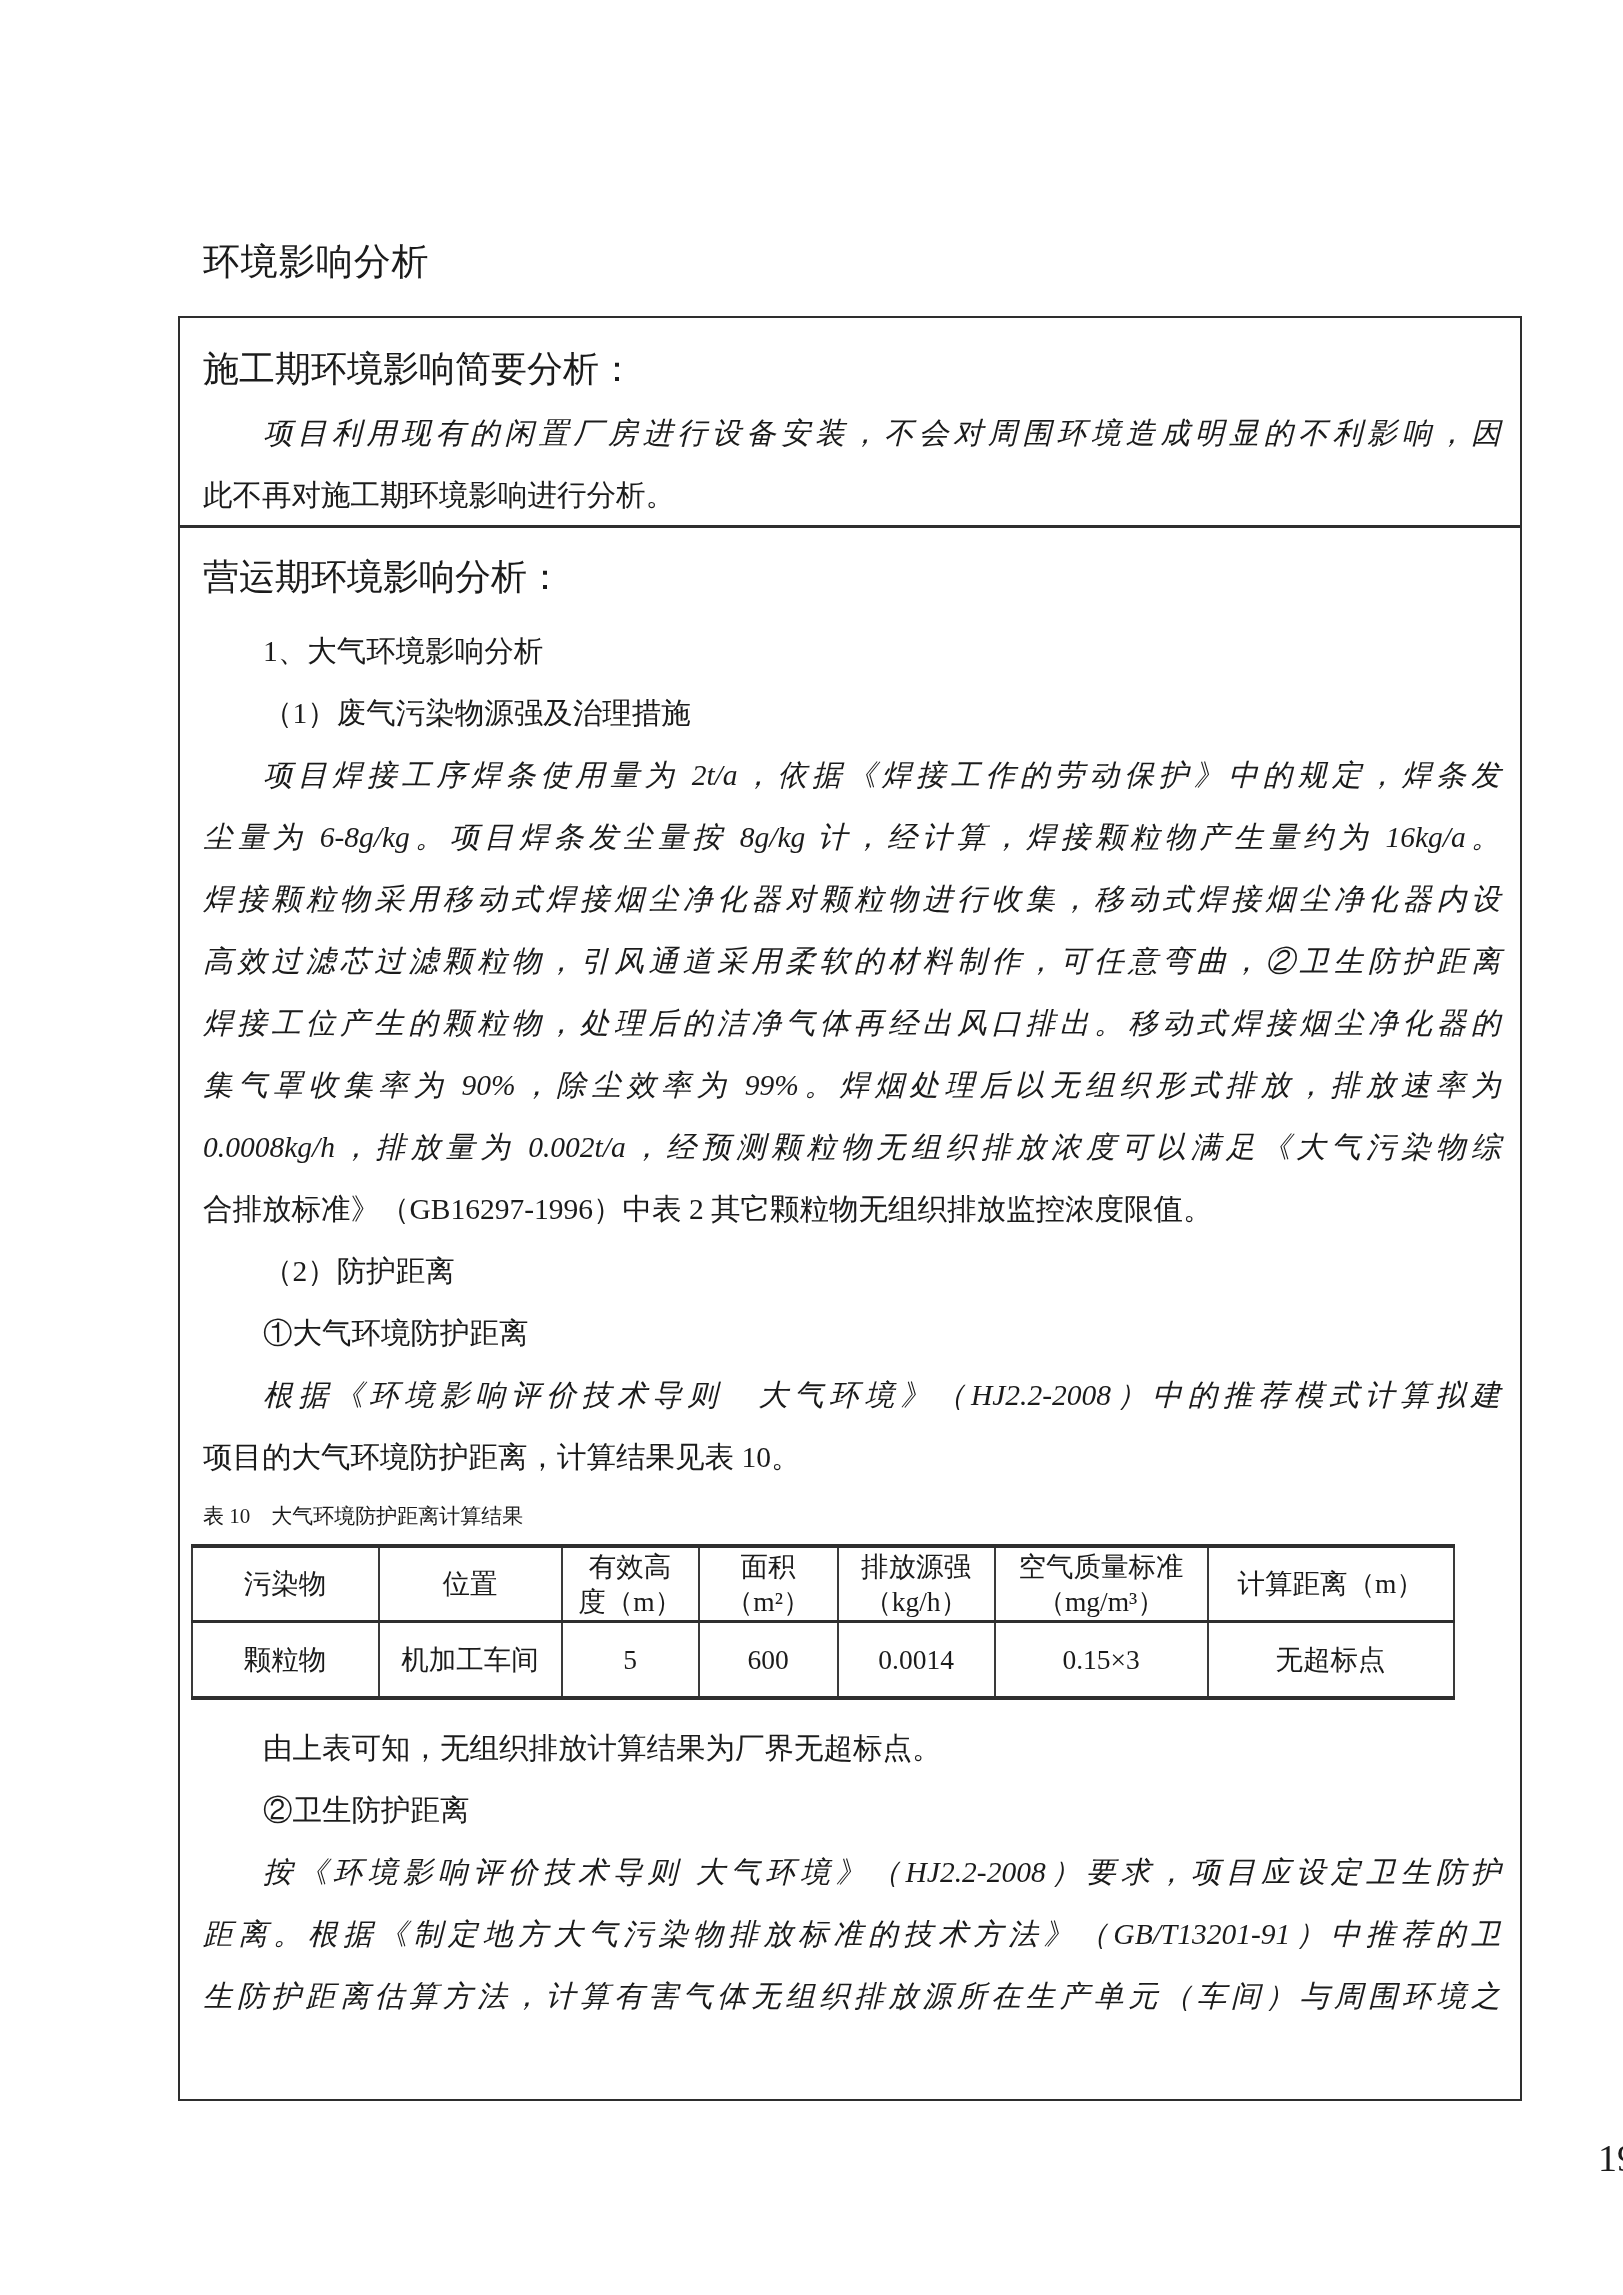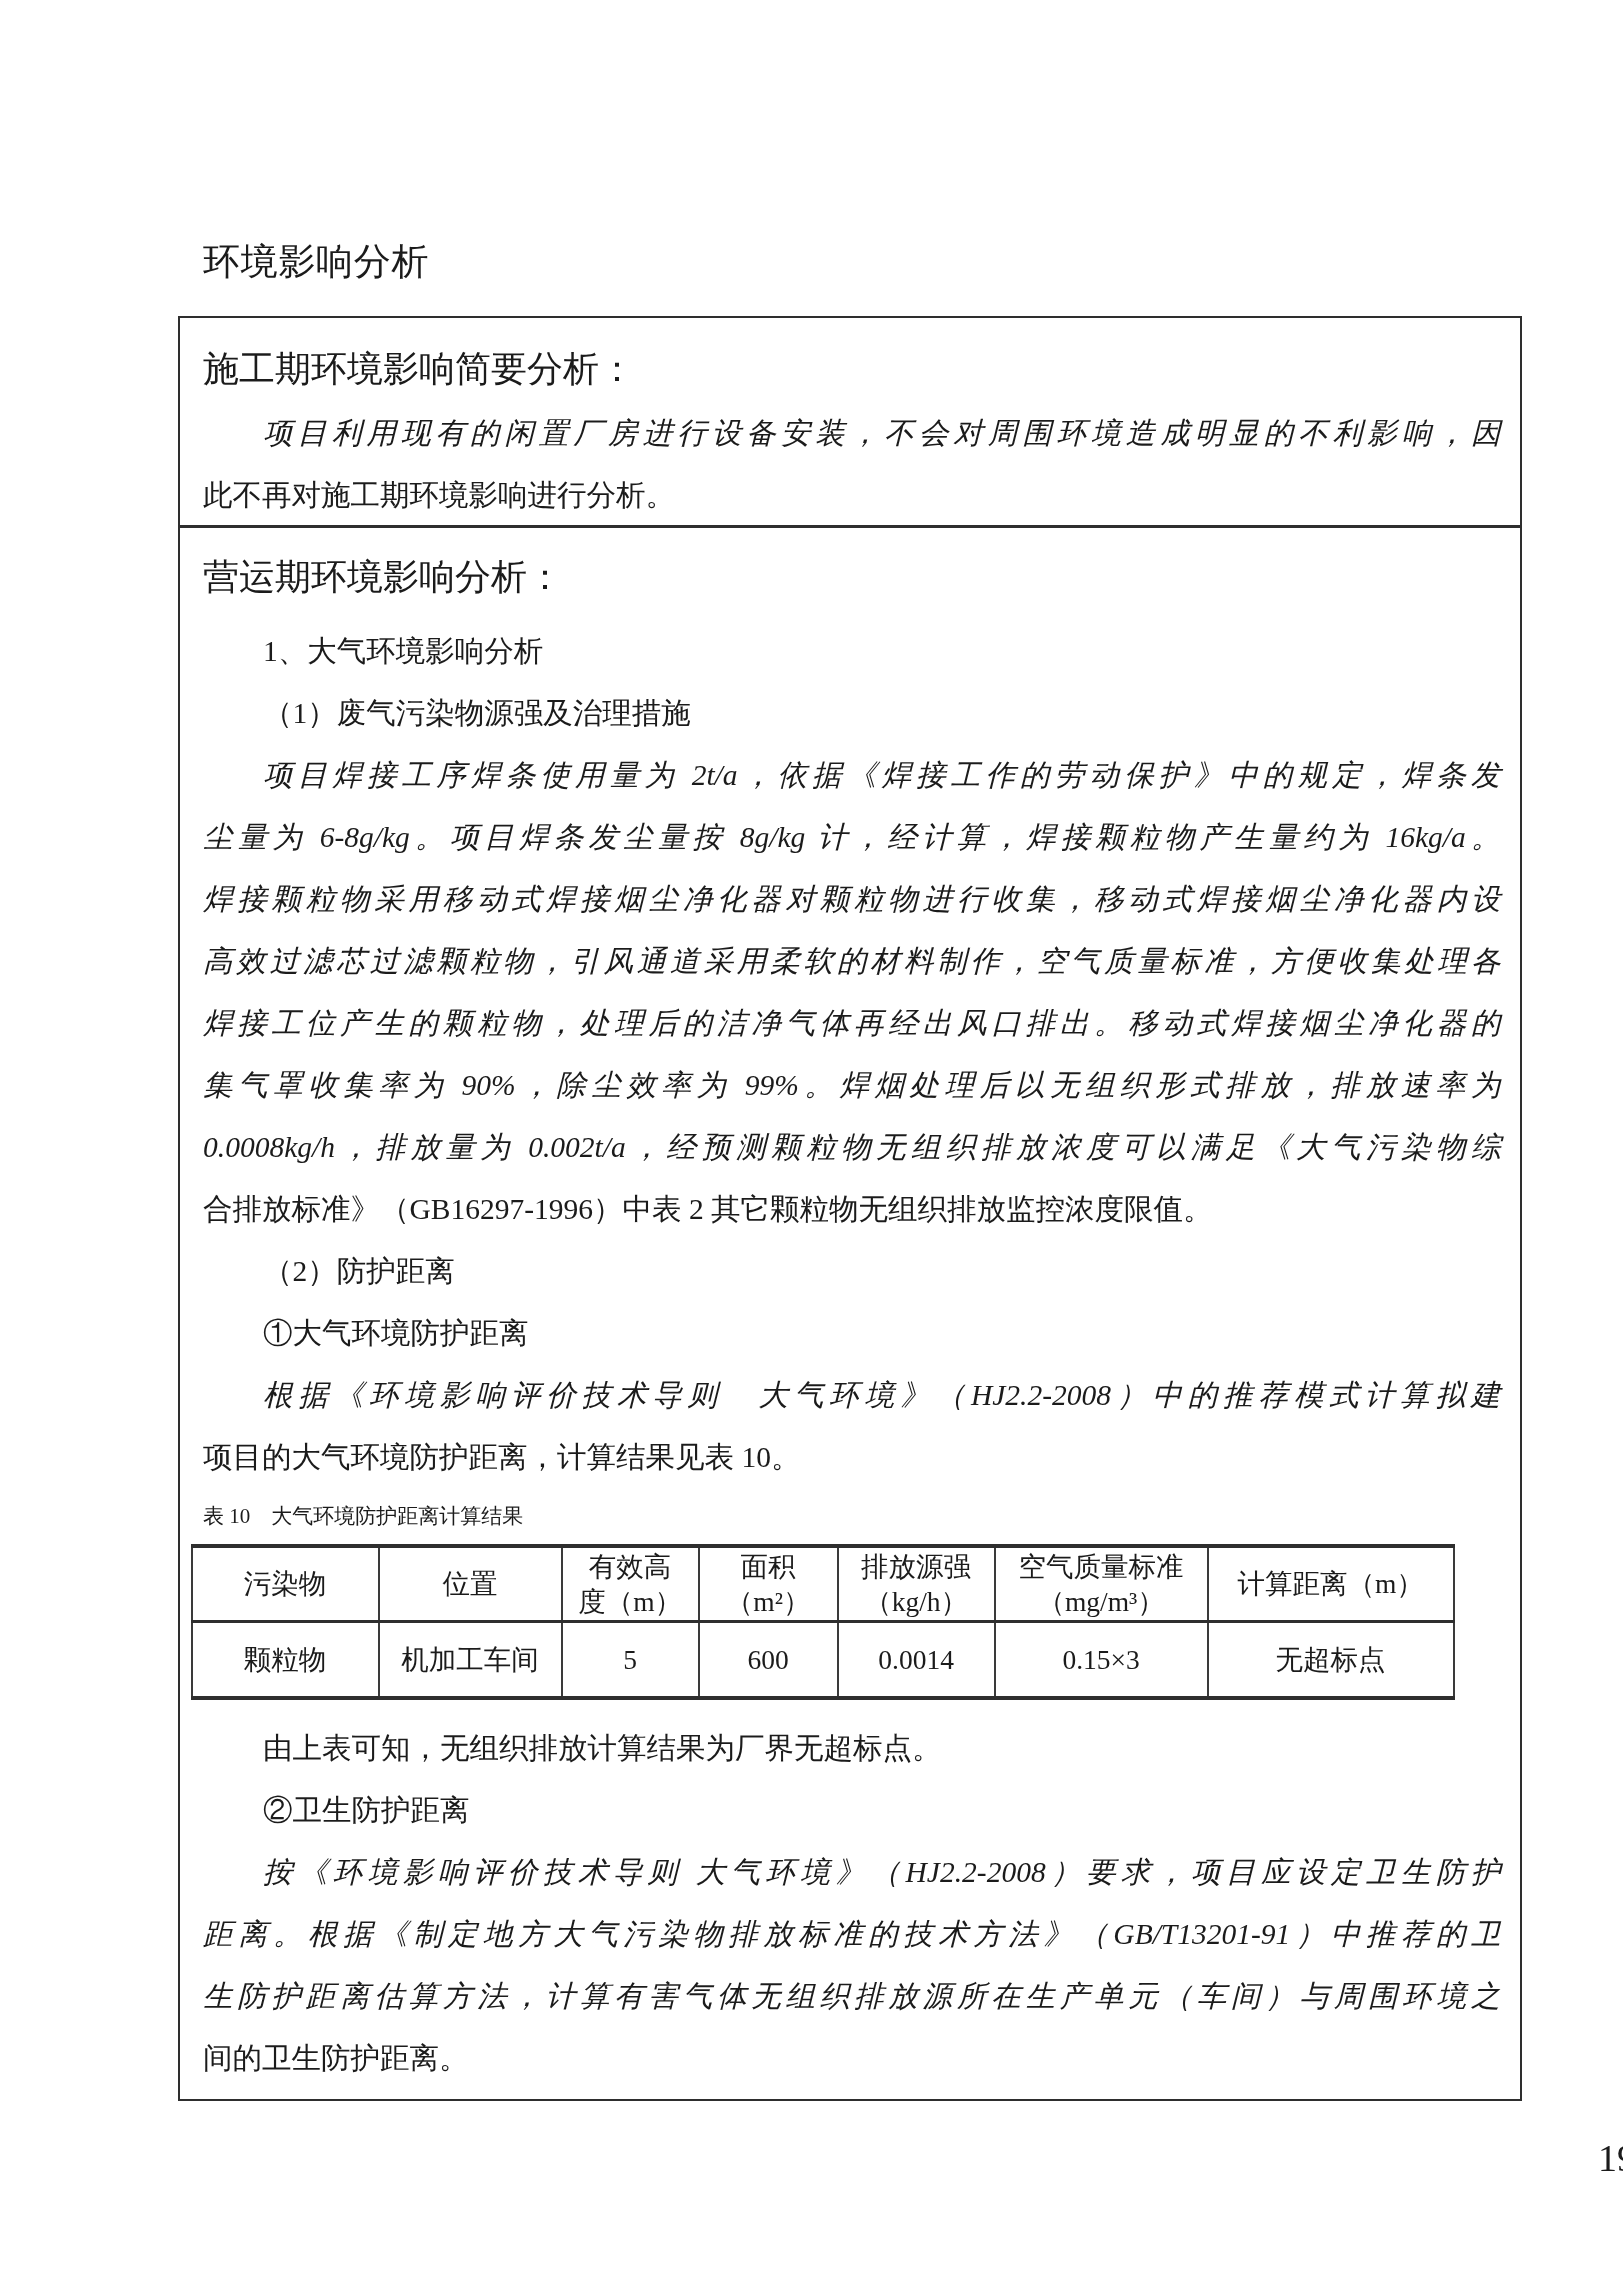--- a/index.html
+++ b/index.html
@@ -117,21 +117,21 @@
   <div class="sec2">
     <div class="sec-heading">营运期环境影响分析：</div>
 
     <div class="body-line indent after-heading">1、大气环境影响分析</div>
     <div class="body-line indent">（1）废气污染物源强及治理措施</div>
 
     <div>
       <div class="body-line full indent">项目焊接工序焊条使用量为 2t/a，依据《焊接工作的劳动保护》中的规定，焊条发</div>
       <div class="body-line full">尘量为 6-8g/kg。项目焊条发尘量按 8g/kg 计，经计算，焊接颗粒物产生量约为 16kg/a。</div>
       <div class="body-line full">焊接颗粒物采用移动式焊接烟尘净化器对颗粒物进行收集，移动式焊接烟尘净化器内设</div>
-      <div class="body-line full">高效过滤芯过滤颗粒物，引风通道采用柔软的材料制作，空气质量标准，方便收集处理各</div>
+      <div class="body-line full">高效过滤芯过滤颗粒物，引风通道采用柔软的材料制作，可任意弯曲，②卫生防护距离</div>
       <div class="body-line full">焊接工位产生的颗粒物，处理后的洁净气体再经出风口排出。移动式焊接烟尘净化器的</div>
       <div class="body-line full">集气罩收集率为 90%，除尘效率为 99%。焊烟处理后以无组织形式排放，排放速率为</div>
       <div class="body-line full">0.0008kg/h，排放量为 0.002t/a，经预测颗粒物无组织排放浓度可以满足《大气污染物综</div>
       <div class="body-line">合排放标准》（GB16297-1996）中表 2 其它颗粒物无组织排放监控浓度限值。</div>
     </div>
 
     <div class="body-line indent">（2）防护距离</div>
     <div class="body-line indent">①大气环境防护距离</div>
 
     <div>
@@ -179,20 +179,19 @@
       </tbody>
     </table>
 
     <div class="body-line indent para3">由上表可知，无组织排放计算结果为厂界无超标点。</div>
     <div class="body-line indent">②卫生防护距离</div>
 
     <div>
       <div class="body-line full indent">按《环境影响评价技术导则 大气环境》（HJ2.2-2008）要求，项目应设定卫生防护</div>
       <div class="body-line full">距离。根据《制定地方大气污染物排放标准的技术方法》（GB/T13201-91）中推荐的卫</div>
       <div class="body-line full">生防护距离估算方法，计算有害气体无组织排放源所在生产单元（车间）与周围环境之</div>
-      <div class="body-line">间的卫生防护距离。</div>
     </div>
   </div>
 
 </div>
 
 <div class="page-number">19</div>
 
 
 </body></html>

